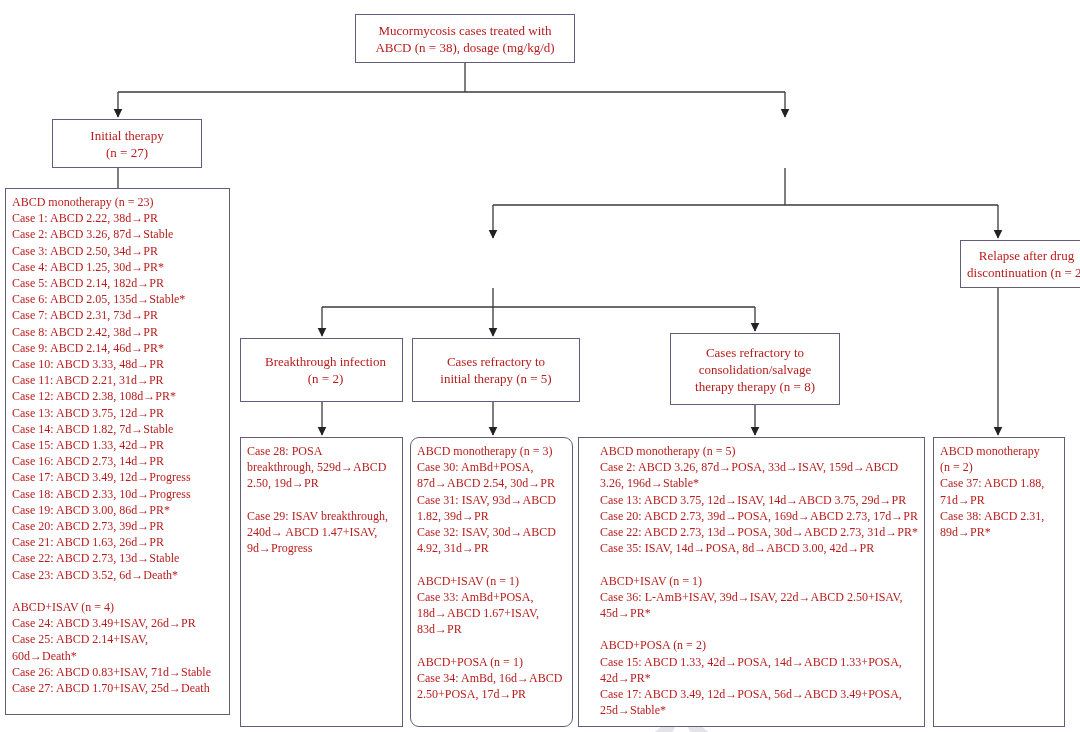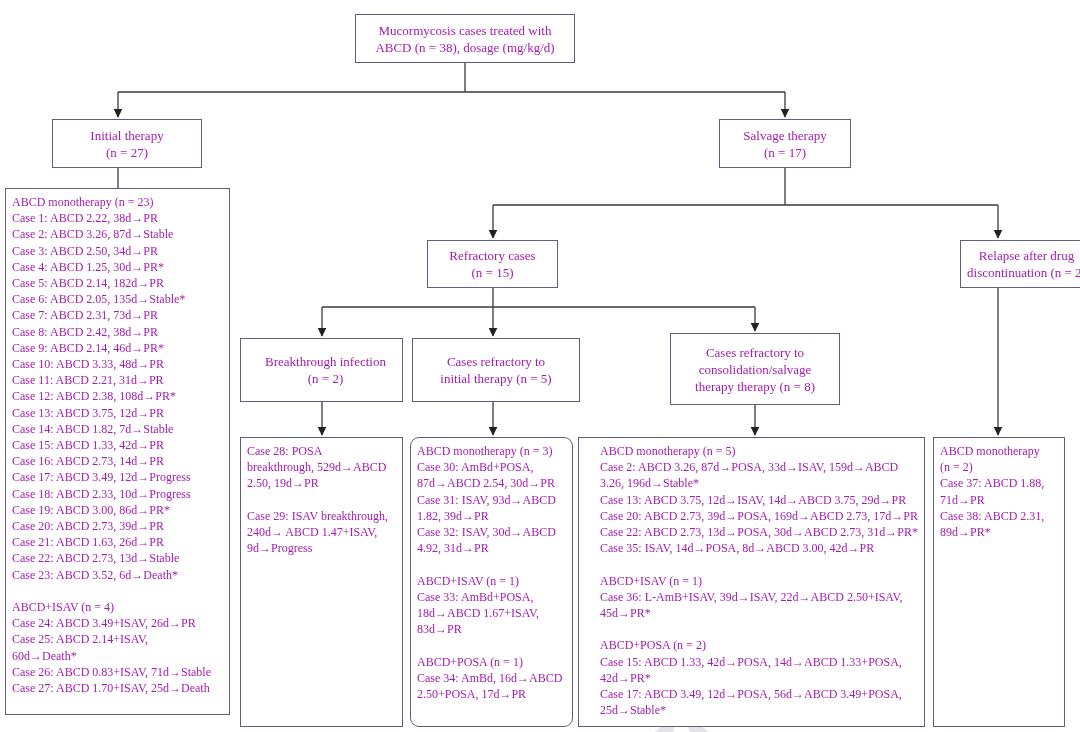--- a/index.html
+++ b/index.html
@@ -1,18 +1,18 @@
 <!DOCTYPE html>
 <html><head>
 <meta charset="utf-8">
 <style>
   html,body{margin:0;padding:0;background:#ffffff;}
   #canvas{
     position:relative;width:1080px;height:732px;background:#ffffff;overflow:hidden;
-    font-family:"Liberation Serif","DejaVu Serif",serif;color:#a21caf;
+    font-family:"Liberation Serif","DejaVu Serif",serif;color:#b91c1c;
   }
   #connectors{position:absolute;left:0;top:0;width:1080px;height:732px;z-index:0;}
   .node{
     position:absolute;background:#ffffff;border:1.4px solid #5f5f7d;
     display:flex;align-items:center;justify-content:center;text-align:center;
     font-size:13px;line-height:17px;z-index:1;box-sizing:border-box;padding:2px 4px;
   }
   .detail{
     position:absolute;background:#ffffff;border:1.4px solid #5f5f7d;
     font-size:12px;line-height:16.2px;text-align:left;z-index:1;
@@ -75,29 +75,21 @@
   <div class="node" id="box-root">
     <div class="txt">Mucormycosis cases treated with
 ABCD (n = 38), dosage (mg/kg/d)</div>
   </div>
 
   <div class="node" id="box-initial">
     <div class="txt">Initial therapy
 (n = 27)</div>
   </div>
 
-  <div class="node" id="box-salvage">
-    <div class="txt">Salvage therapy
-(n = 17)</div>
-  </div>
-
-  <div class="node" id="box-refractory">
-    <div class="txt">Refractory cases
-(n = 15)</div>
-  </div>
+
 
   <div class="node" id="box-relapse">
     <div class="txt">Relapse after drug
 discontinuation (n = 2)</div>
   </div>
 
   <div class="node" id="box-breakthrough">
     <div class="txt">Breakthrough infection
 (n = 2)</div>
   </div>

